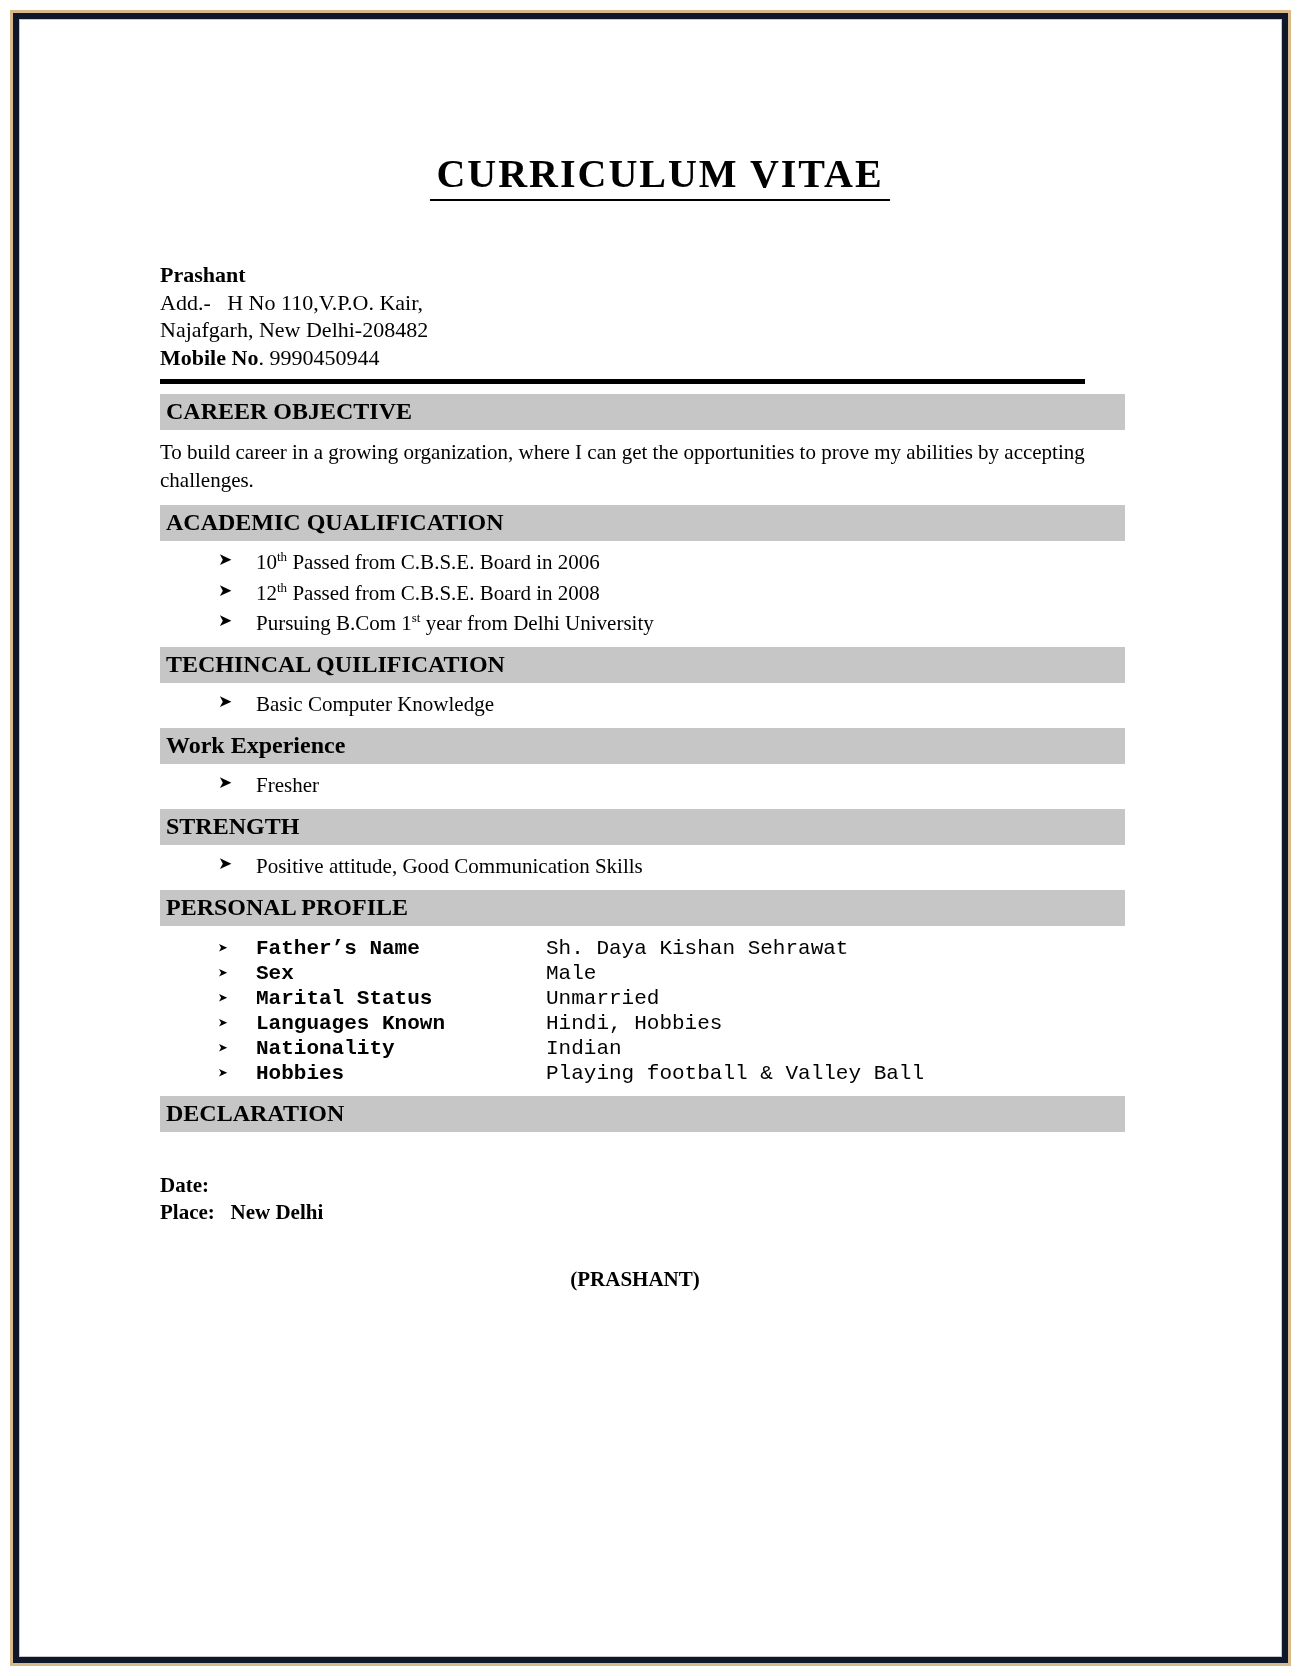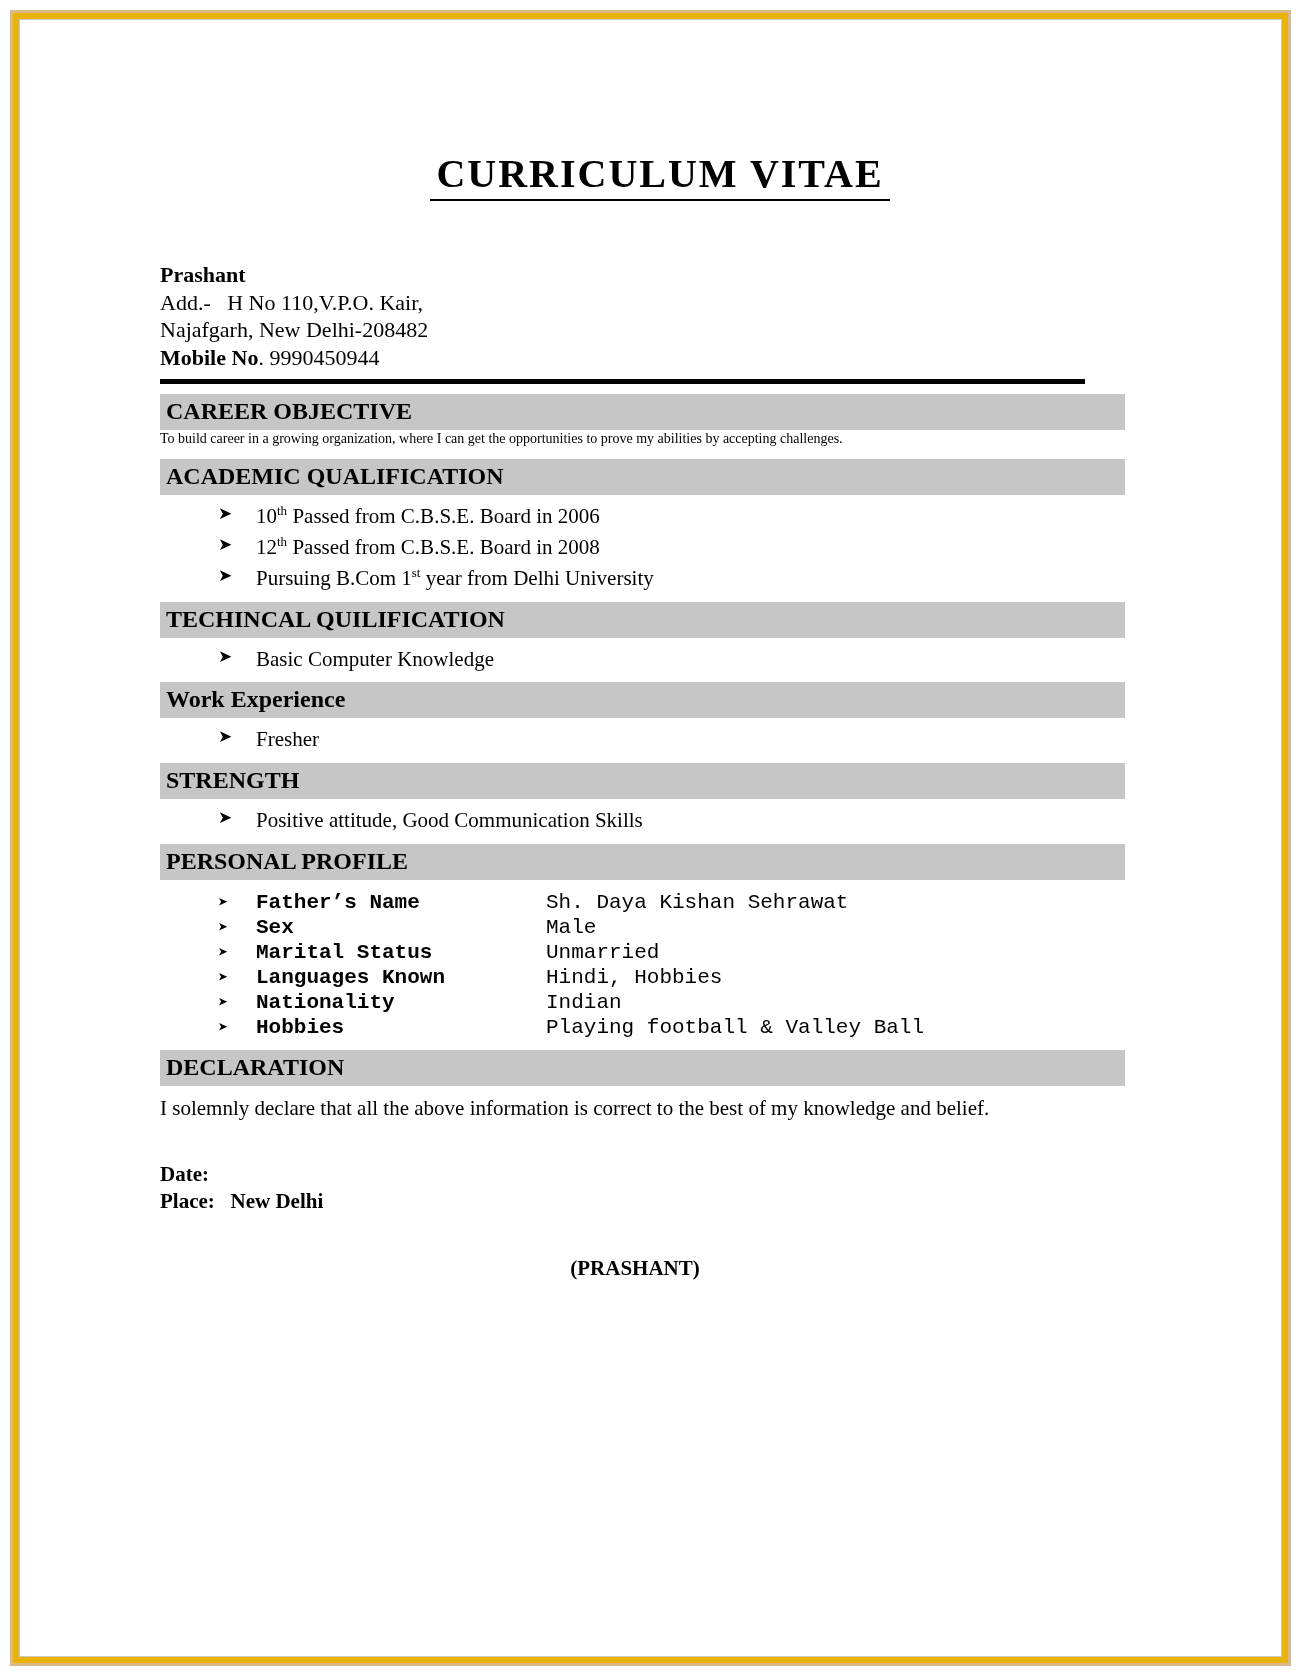--- a/index.html
+++ b/index.html
@@ -14,21 +14,21 @@
     color: #000000;
     position: relative;
   }
   .page-frame {
     position: absolute;
     left: 10px;
     top: 10px;
     right: 10px;
     bottom: 10px;
     border: 3px solid #d9b98a;
-    background: #eab308;
+    background: #0f172a;
     box-sizing: border-box;
   }
   .page-inner {
     position: absolute;
     left: 6px;
     top: 6px;
     right: 6px;
     bottom: 6px;
     border: 1px solid #c9c9c9;
     background: #ffffff;
@@ -76,22 +76,23 @@
   .section-bar {
     background: #c6c6c6;
     font-weight: bold;
     font-size: 24px;
     padding: 4px 18px 5px 6px;
     margin-top: 10px;
     width: 965px;
     box-sizing: border-box;
   }
   .body-text {
-    font-size: 14px;
+    font-size: 21px;
     line-height: 1.35;
+    margin-top: 8px;
     width: 945px;
   }
   ul.bullets {
     list-style: none;
     margin: 8px 0 0 0;
     padding: 0 0 0 58px;
   }
   ul.bullets li {
     font-size: 21px;
     line-height: 1.28;
@@ -230,21 +231,20 @@
             <td class="val">Indian</td>
           </tr>
           <tr>
             <td class="key">Hobbies</td>
             <td class="val">Playing football &amp; Valley Ball</td>
           </tr>
         </tbody>
       </table>
 
       <div class="section-bar">DECLARATION</div>
-      <div class="declaration-text">I solemnly declare that all the above information is correct to the best of my knowledge and belief.</div>
 
       <div class="footer-block">
         <div>Date:</div>
         <div>
           <span>Place:</span>&nbsp;&nbsp;
           <span>New Delhi</span>
         </div>
       </div>
 
       <div class="signature">(PRASHANT)</div>

